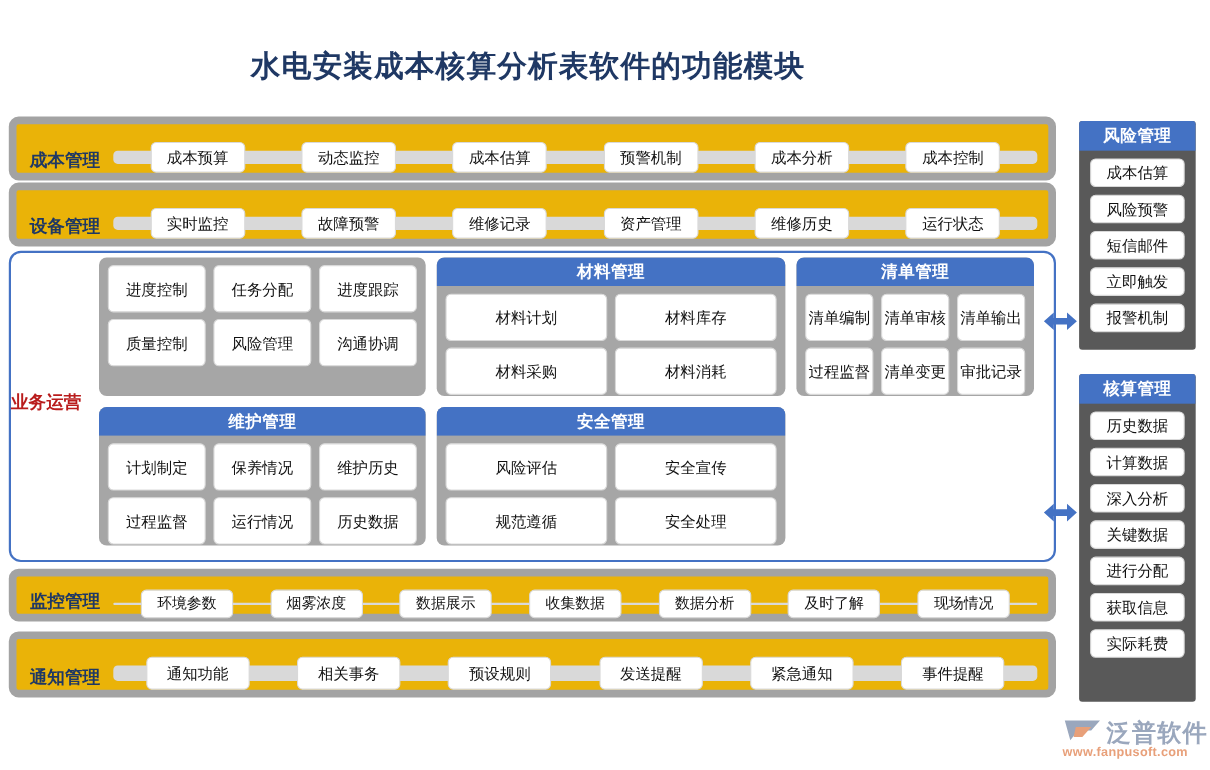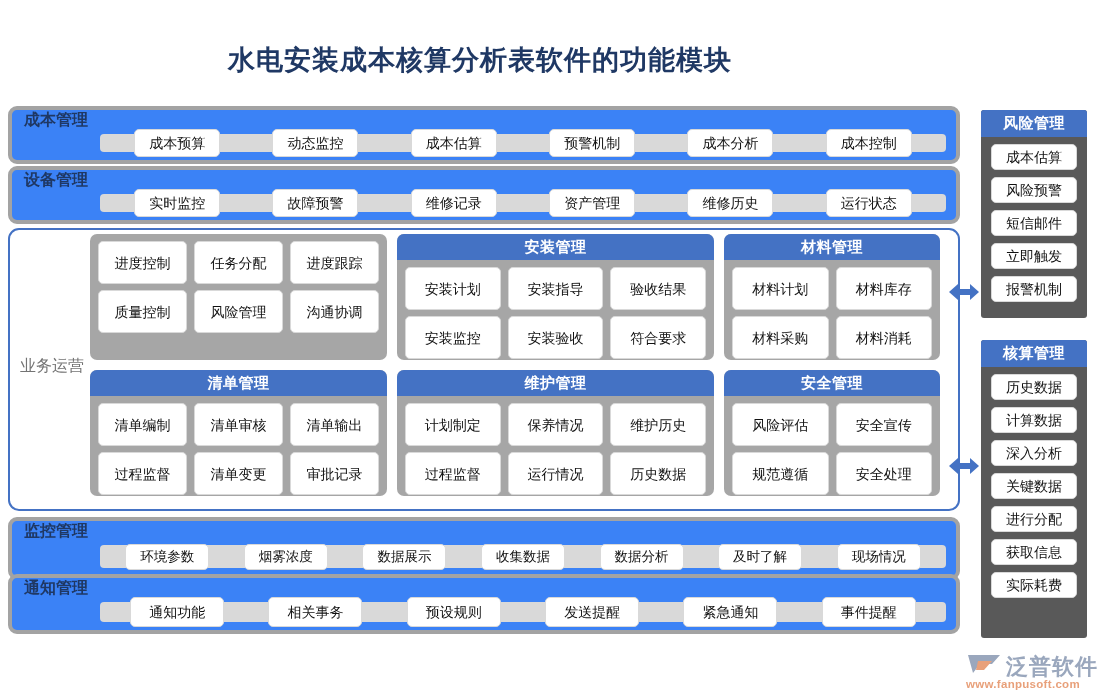--- a/index.html
+++ b/index.html
@@ -32,25 +32,25 @@
     font-weight:normal;
     display:flex;align-items:center;justify-content:center;
     box-sizing:border-box;
     white-space:nowrap;
     line-height:1;
   }
 
   
   .simple-row{
     position:absolute;
-    border:4px solid #a3a3a3;
+    border:7px solid #a3a3a3;
     border-radius:9px;
-    background:#3b82f6;
-    box-sizing:border-box;
-    display:flex;align-items:flex-start;
+    background:#eab308;
+    box-sizing:border-box;
+    display:flex;align-items:flex-end;
   }
   .simple-row .row-label{
     width:88px;flex:0 0 88px;
     text-align:center;
     font-size:16px;font-weight:bold;
     color:#1f3864;
     white-space:nowrap;
     z-index:2;
   }
   .simple-row .row-strip{
@@ -63,38 +63,38 @@
     justify-content:space-around;
     box-sizing:border-box;
     padding:0 8px;
   }
   .simple-row .row-strip .chip{
     height:28px;padding:0 14px;
   }
 
   #row-cost   { left:8px;  top:106px; width:952px; height:58px; }
   #row-equip  { left:8px;  top:166px; width:952px; height:58px; }
-  #row-monitor{ left:8px;  top:517px; width:952px; height:63px; }
+  #row-monitor{ left:8px;  top:517px; width:952px; height:48px; }
   #row-notify { left:8px;  top:574px; width:952px; height:60px; }
 
   #row-monitor .row-strip .chip{ height:26px; font-size:13.5px;}
   #row-notify  .row-strip .chip{ height:30px; font-size:14px; padding:0 18px;}
 
   
   #biz-block{
     position:absolute;left:8px;top:228px;width:952px;height:283px;
     border:2px solid #4472c4;
     border-radius:11px;
     background:#ffffff;
     box-sizing:border-box;
   }
   #biz-label{
     position:absolute;left:10px;top:356px;
-    width:84px;text-align:center;
-    font-size:16px;font-weight:normal;color:#737373;
+    width:84px;
+    font-size:16px;font-weight:bold;color:#b91c1c;
     white-space:nowrap;z-index:5;
   }
   #biz-grid{
     position:absolute;left:90px;top:234px;
     width:862px;height:268px;
     display:grid;
     grid-template-columns:297px 317px 216px;
     grid-template-rows:126px 126px;
     column-gap:10px;row-gap:10px;
     box-sizing:border-box;
@@ -223,35 +223,20 @@
         <div class="chip">进度跟踪</div>
       </div>
       <div class="prow">
         <div class="chip">质量控制</div>
         <div class="chip">风险管理</div>
         <div class="chip">沟通协调</div>
       </div>
     </div>
   </div>
 
-  <div class="panel">
-    <div class="panel-header">安装管理</div>
-    <div class="panel-body">
-      <div class="prow">
-        <div class="chip">安装计划</div>
-        <div class="chip">安装指导</div>
-        <div class="chip">验收结果</div>
-      </div>
-      <div class="prow">
-        <div class="chip">安装监控</div>
-        <div class="chip">安装验收</div>
-        <div class="chip">符合要求</div>
-      </div>
-    </div>
-  </div>
 
   <div class="panel">
     <div class="panel-header">材料管理</div>
     <div class="panel-body">
       <div class="prow">
         <div class="chip">材料计划</div>
         <div class="chip">材料库存</div>
       </div>
       <div class="prow">
         <div class="chip">材料采购</div>

